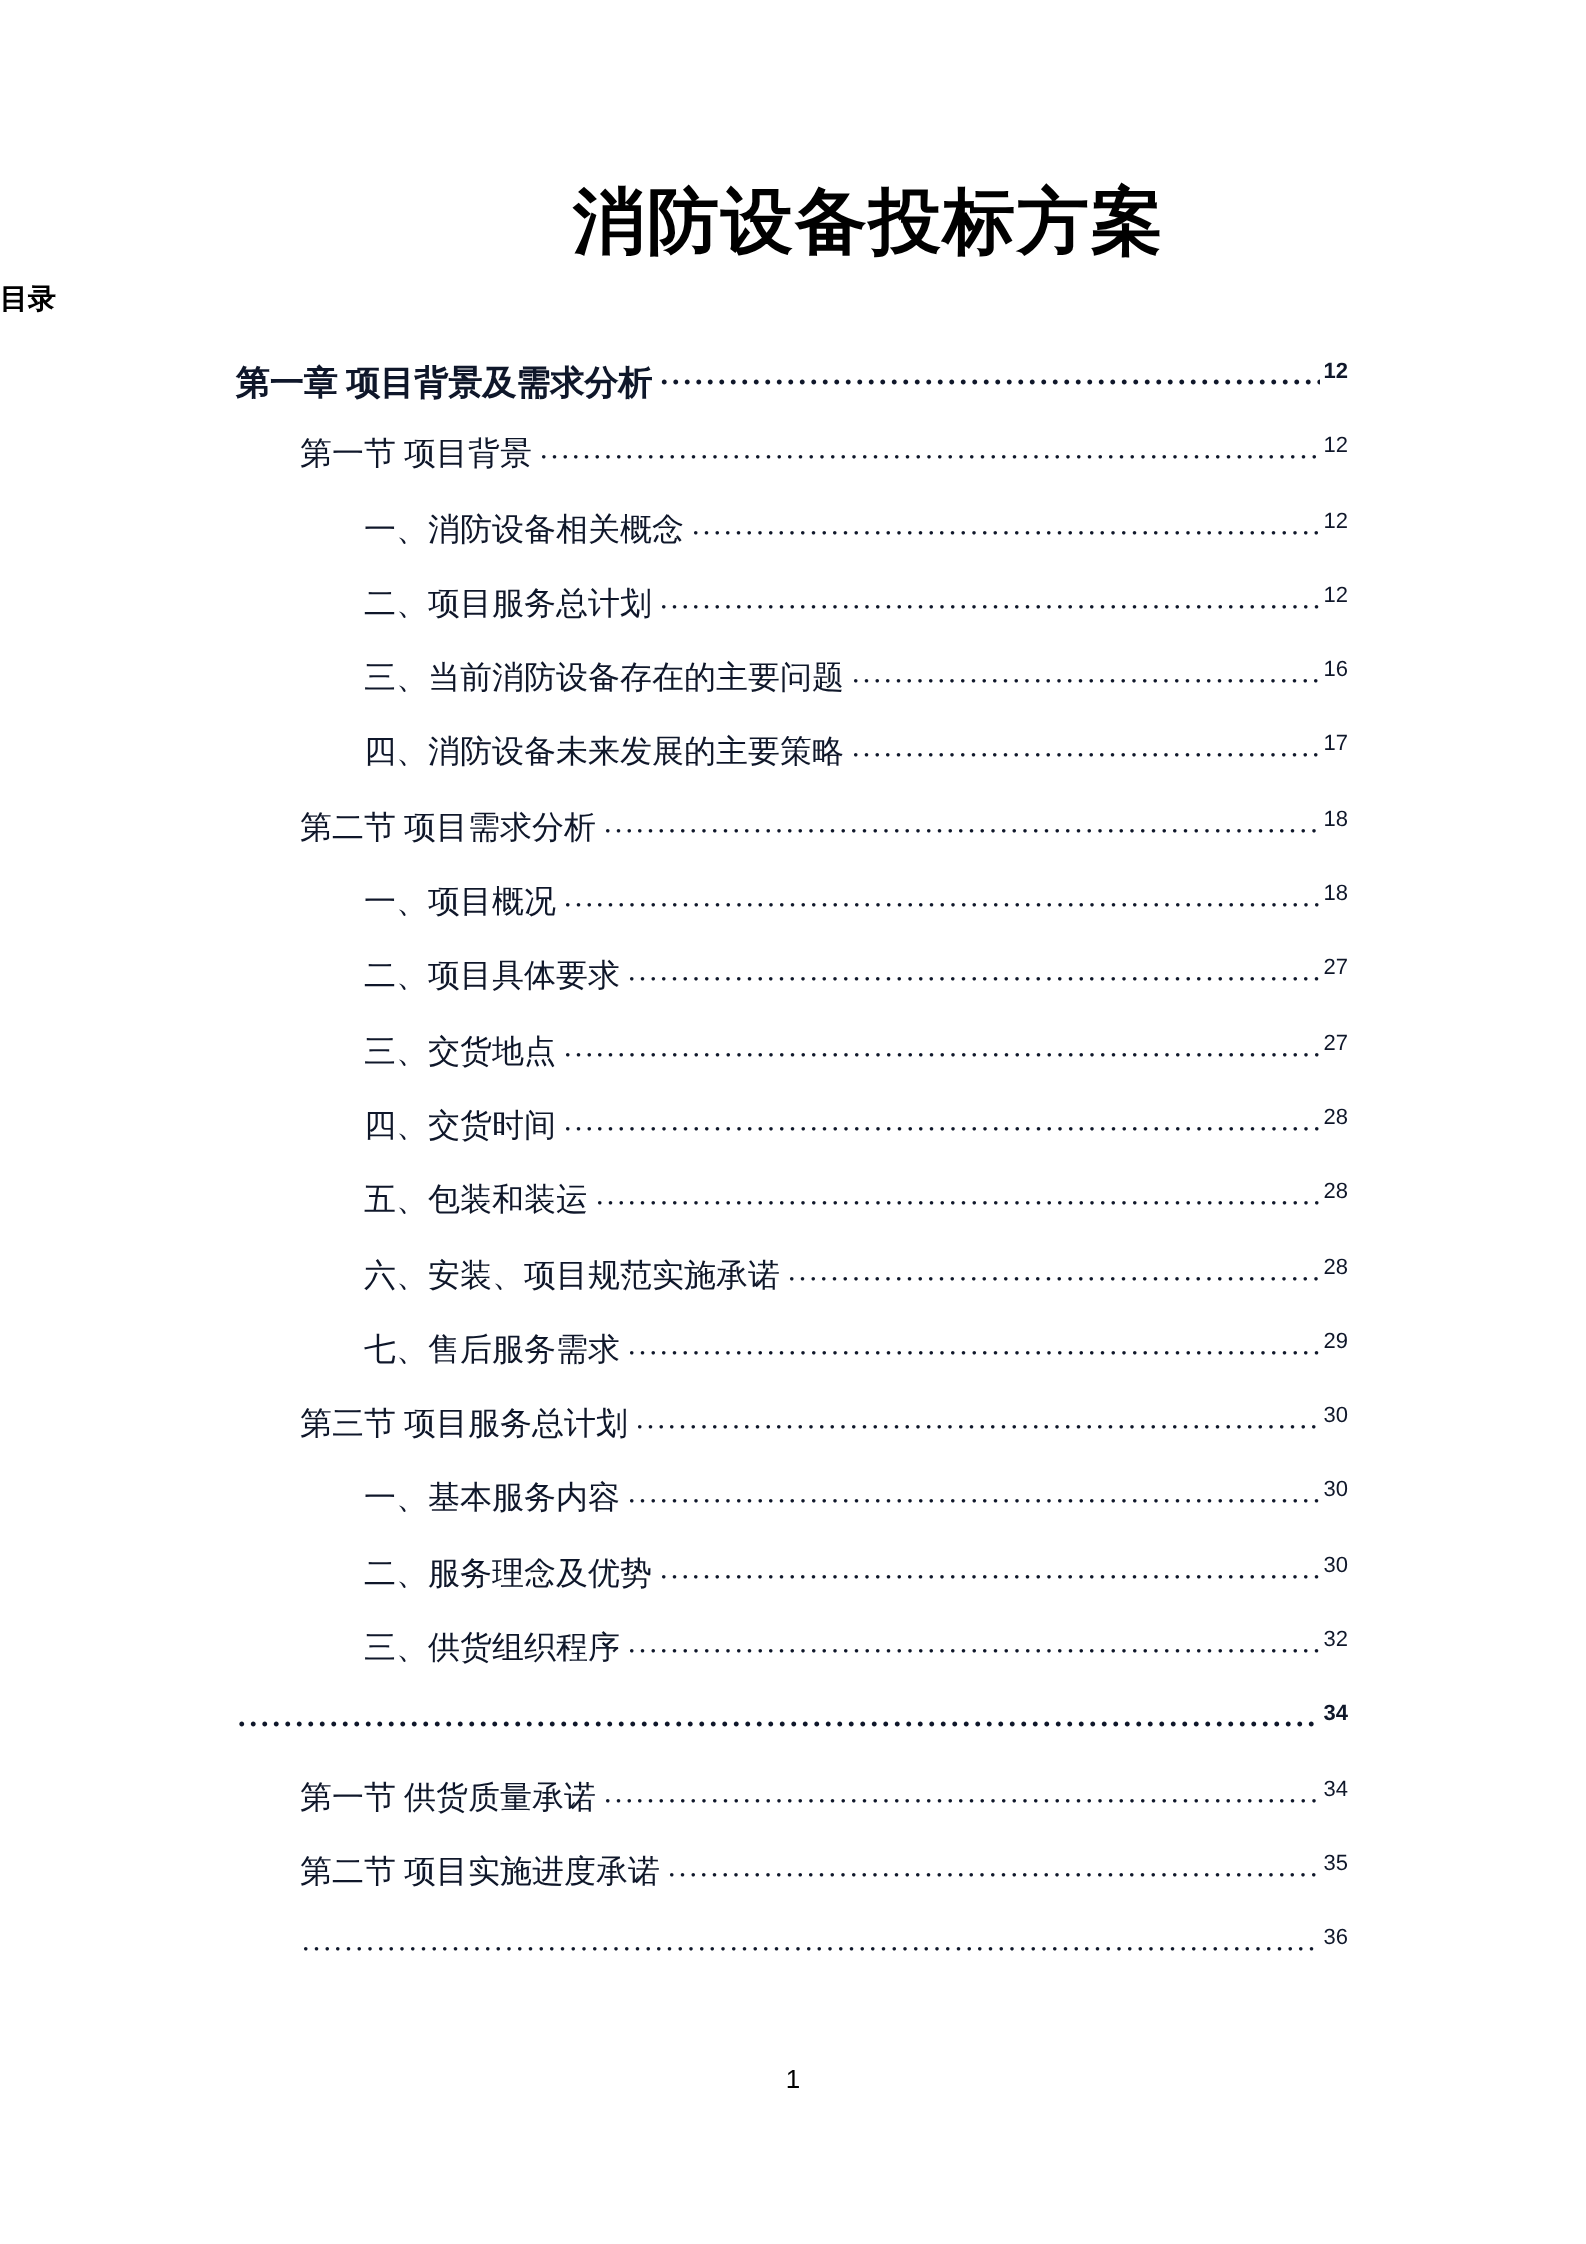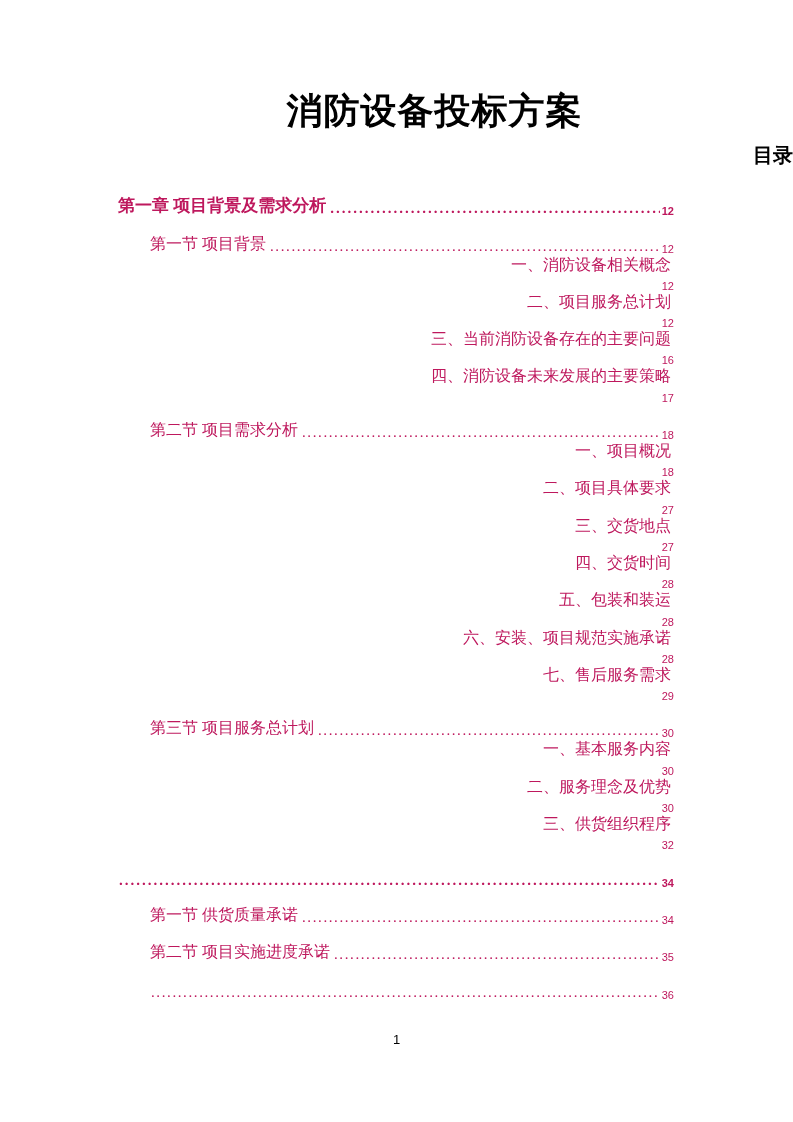--- a/index.html
+++ b/index.html
@@ -21,42 +21,42 @@
     text-align: center;
     transform: translateX(38px);
     font-size: 36px;
     font-weight: bold;
     letter-spacing: 1px;
     line-height: 1.2;
   }
   .toc-heading {
     position: absolute;
     top: 143px; left: 0; width: 100%;
-    text-align: right;
-    font-size: 20px;
+    text-align: left;
+    font-size: 14px;
     font-weight: bold;
     line-height: 1.2;
   }
   .toc {
     position: absolute;
     top: 180px;
     left: 118px;
     width: 556px; 
   }
   .toc-row {
     display: flex;
-    align-items: flex-end;
+    align-items: flex-start;
     height: 37.3px;
     font-size: 16px;
-    color: #be185d;
+    color: #0f172a;
     text-decoration: none;
     cursor: pointer;
   }
   .toc-row.level-1 { padding-left: 32px; }
-  .toc-row.level-2 { padding-left: 64px; flex-direction: column; }
+  .toc-row.level-2 { padding-left: 64px; }
   .toc-row.bold {
     font-weight: bold;
     font-size: 17px;
   }
   .toc-label {
     white-space: nowrap;
     padding-right: 3px;
   }
   .toc-dots {
     flex: 1 1 auto;

